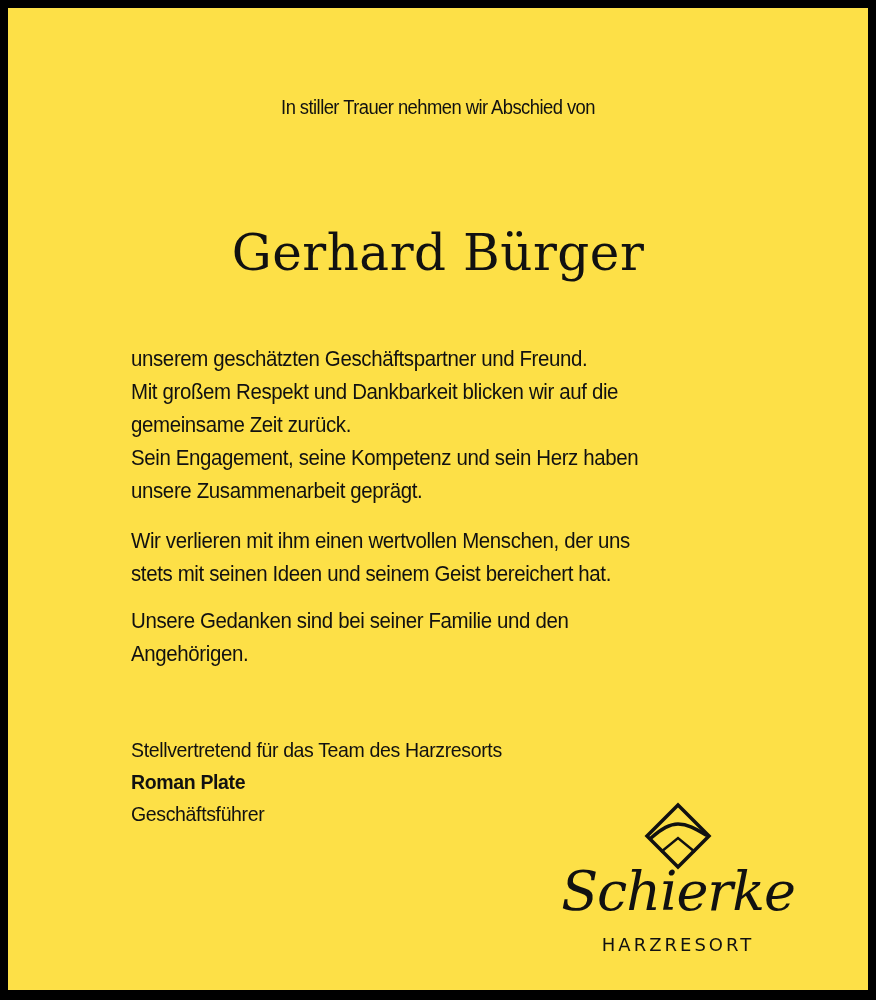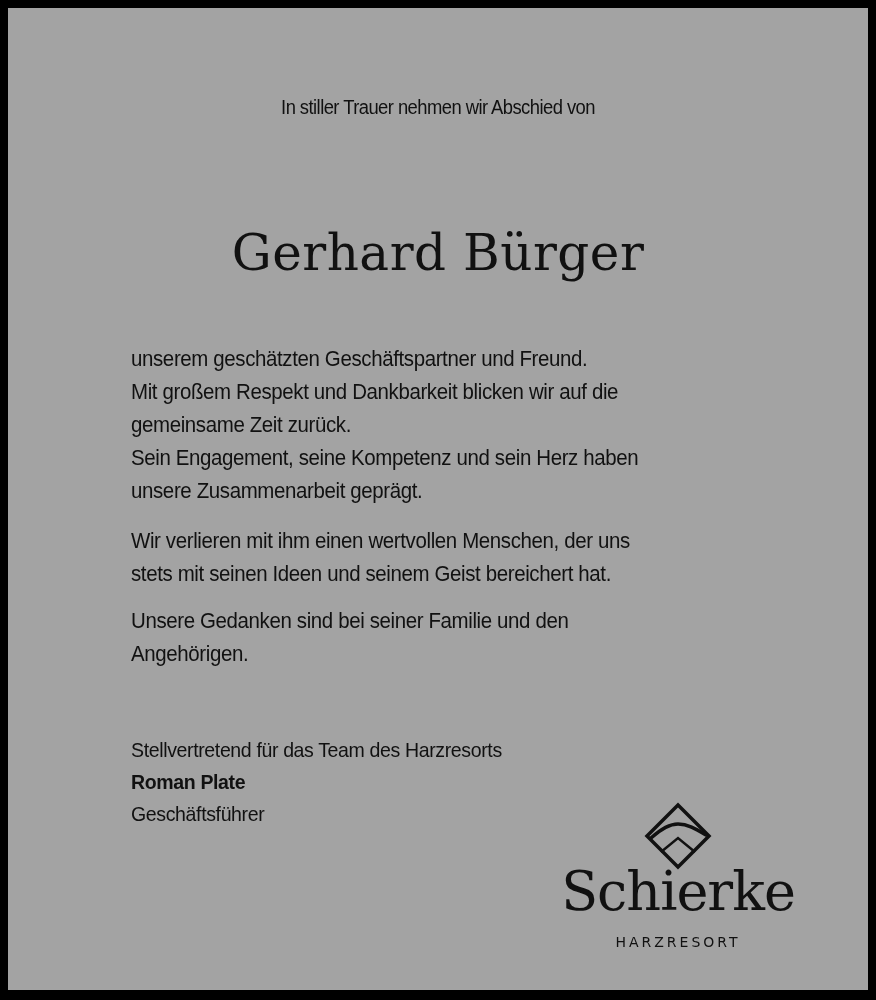--- a/index.html
+++ b/index.html
@@ -12,21 +12,21 @@
       height: 1000px;
       position: relative;
       overflow: hidden;
     }
     .frame {
       position: absolute;
       left: 8px;
       top: 8px;
       width: 860px;
       height: 982px;
-      background: #a3a3a3;
+      background: #fde047;
       color: #111111;
     }
     .intro {
       position: absolute;
       left: 0;
       top: 88px;
       width: 860px;
       text-align: center;
       font-family: "Liberation Sans", sans-serif;
       font-size: 20px;
@@ -94,29 +94,30 @@
     .logo-word {
       position: absolute;
       left: 0;
       top: 62px;
       width: 260px;
       text-align: center;
       font-family: "DejaVu Serif", serif;
       font-size: 54px;
       letter-spacing: -1px;
       color: #111;
+      font-style: italic;
     }
     .logo-sub {
       position: absolute;
       left: 0;
       top: 136px;
       width: 260px;
       text-align: center;
       font-family: "DejaVu Sans", sans-serif;
-      font-size: 14px;
+      font-size: 18px;
       letter-spacing: 3px;
       color: #111;
     }
   </style>
 </head>
 <body>
 
 <div class="frame">
 
   <div class="intro">In stiller Trauer nehmen wir Abschied von</div>

